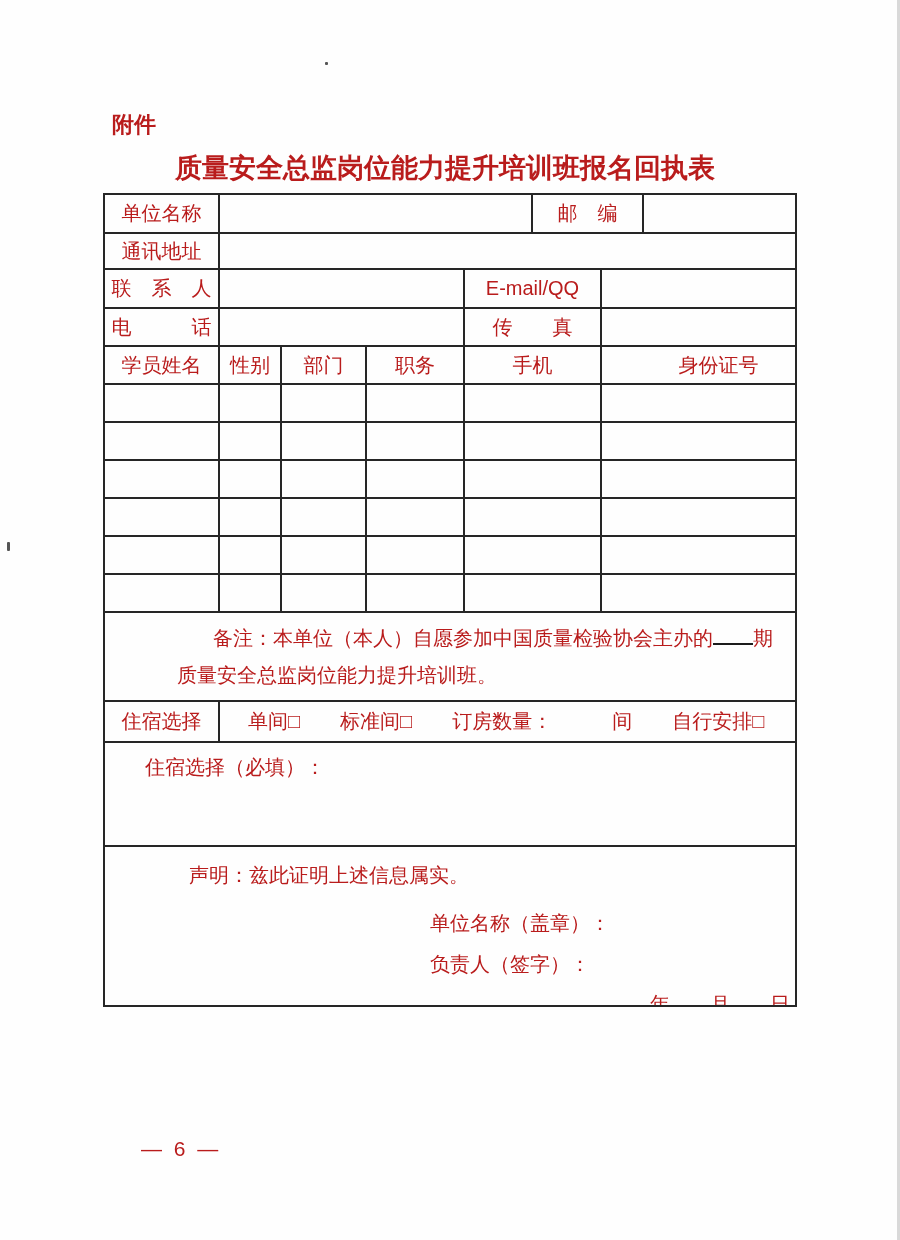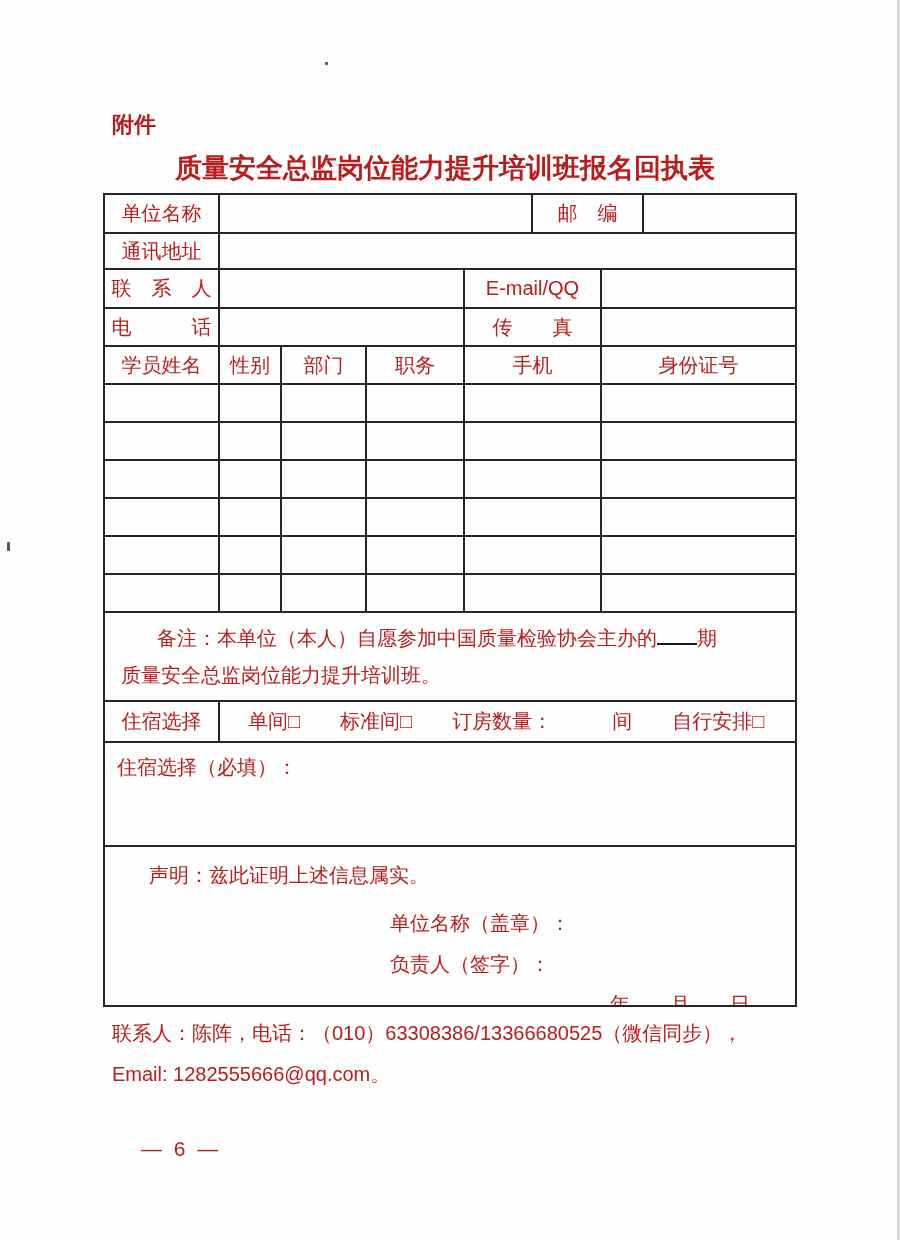--- a/index.html
+++ b/index.html
@@ -17,21 +17,21 @@
   .attachment{position:absolute;left:112px;top:110px;font-size:22px;font-weight:bold;}
   .doc-title{position:absolute;left:0;right:10px;top:150px;text-align:center;
     font-size:27px;font-weight:bold;letter-spacing:0px;}
   .form-table{position:absolute;left:103px;top:193px;width:690px;
     border:2px solid #262626;box-sizing:content-box;background:#fefefe;}
   .row{display:flex;border-bottom:2px solid #262626;box-sizing:border-box;align-items:stretch;}
   .row:last-child{border-bottom:none;}
   .cell{border-right:2px solid #262626;box-sizing:border-box;
     display:flex;align-items:center;justify-content:center;
     font-size:20px;overflow:hidden;white-space:nowrap;}
-  .cell:last-child{border-right:none;}
+  .cell:last-child{border-right:none;padding-left:40px;}
   .cell.left{justify-content:flex-start;padding-left:28px;}
   .cell.block{display:block;white-space:normal;}
   
   .w-label{width:115px;flex:none;}
   .w-r1blank{width:313px;flex:none;}
   .w-postal{width:111px;flex:none;}
   .w-r1val{width:151px;flex:none;}
   .w-addr{width:575px;flex:none;}
   .w-r3blank{width:245px;flex:none;}
   .w-email{width:137px;flex:none;}
@@ -47,21 +47,21 @@
   .h-r1{height:39px;}
   .h-r2{height:36px;}
   .h-r3{height:39px;}
   .h-r4{height:38px;}
   .h-head{height:38px;}
   .h-empty{height:38px;}
   .h-remark{height:89px;}
   .h-accom{height:41px;}
   .h-focus{height:104px;}
   .h-decl{height:158px;}
-  .remark-cell{padding:7px 16px 0 16px;line-height:37px;font-size:20px;}
+  .remark-cell{padding:7px 16px 0 16px;line-height:37px;font-size:20px;margin-left:32px;}
   .remark-indent{text-indent:36px;}
   .blank-underline{display:inline-block;width:40px;height:20px;
     border-bottom:2px solid #1c1c1c;vertical-align:baseline;}
   .focus-cell{padding:9px 12px 0 12px;font-size:20px;line-height:30px;}
   .decl-cell{padding:8px 0 0 0;font-size:20px;}
   .decl-line1{margin:4px 15px 0 44px;line-height:32px;}
   .decl-line2{margin:16px 0 0 285px;line-height:32px;}
   .decl-line3{margin:9px 0 0 285px;line-height:32px;}
   .decl-line4{margin:8px 0 0 505px;line-height:32px;}
   .footer{position:absolute;left:112px;top:1013px;width:720px;
@@ -188,20 +188,16 @@
       <div class="cell block decl-cell" style="width:690px;">
         <div class="decl-line1">声明：兹此证明上述信息属实。</div>
         <div class="decl-line2">单位名称（盖章）：</div>
         <div class="decl-line3">负责人（签字）：</div>
         <div class="decl-line4">年　　月　　日</div>
       </div>
     </div>
 
   </div>
 
-  <div class="footer">
-    <div>联系人：陈阵，电话：（010）63308386/13366680525（微信同步），</div>
-    <div>Email: 1282555666@qq.com。</div>
-  </div>
 
   <div class="page-number">— 6 —</div>
 
 </div>
 
 </body></html>

